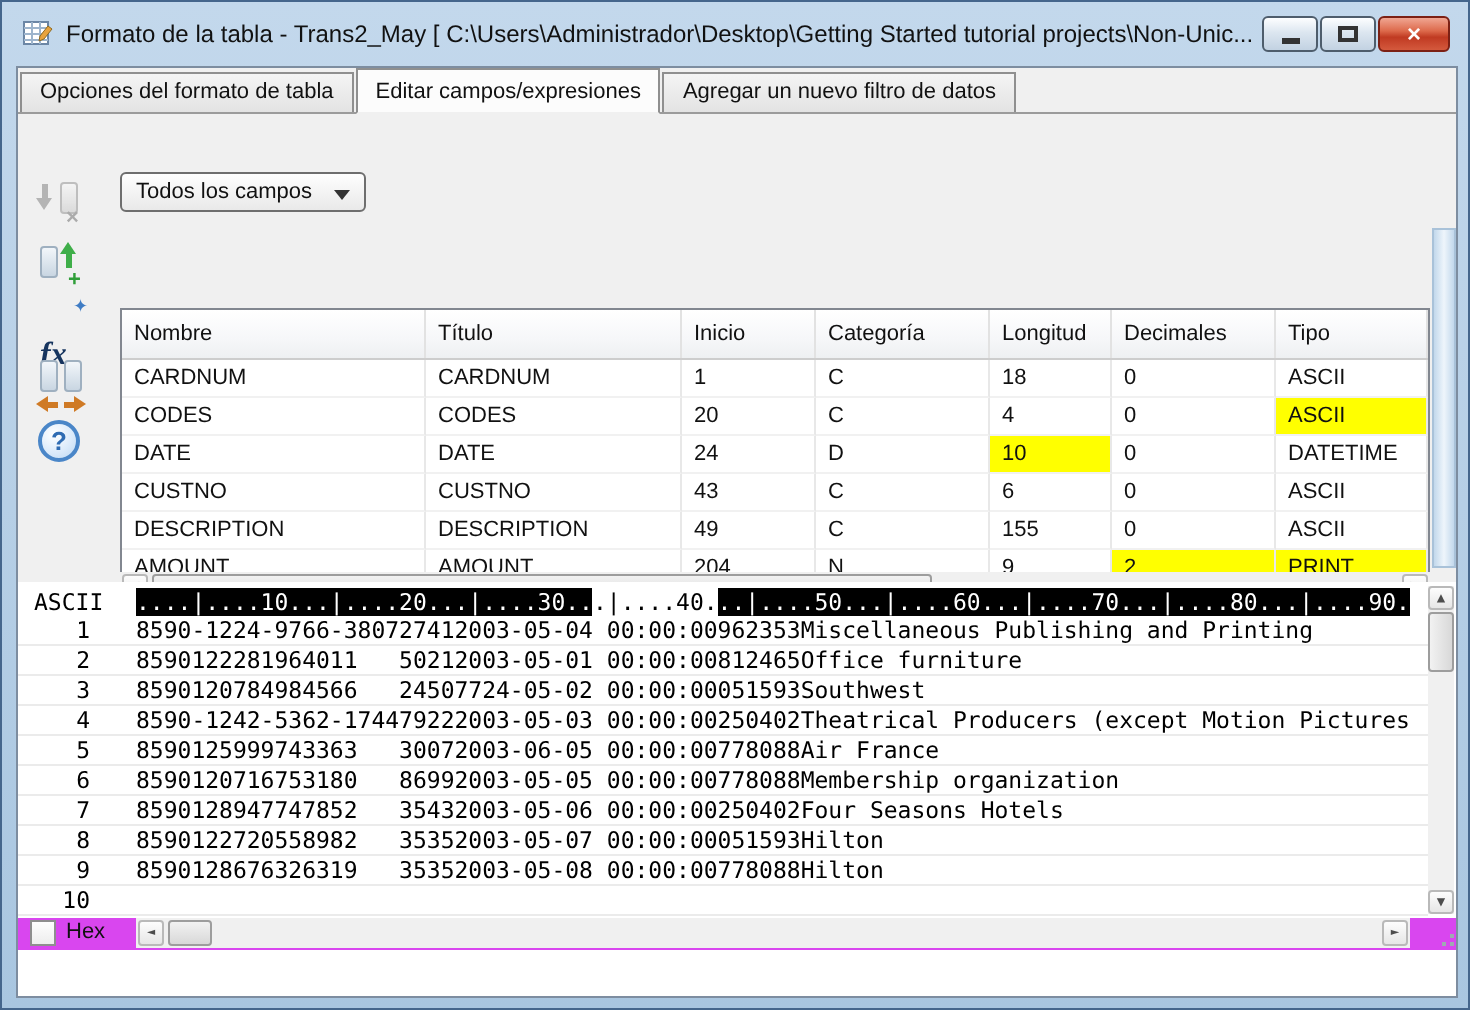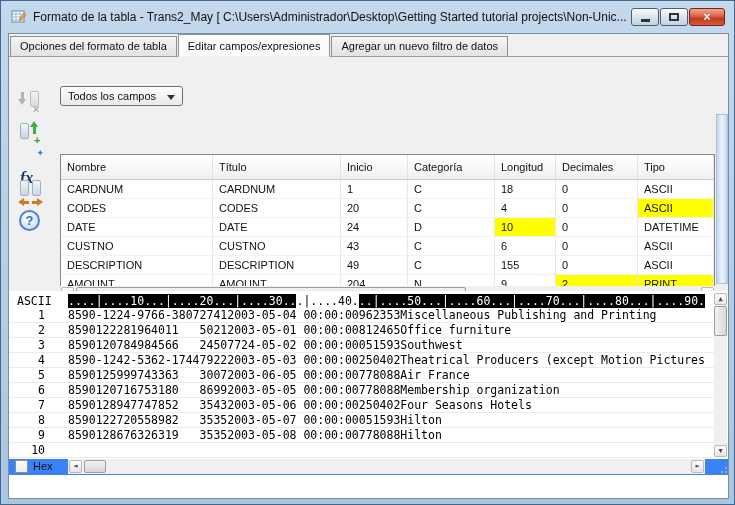--- a/index.html
+++ b/index.html
@@ -83,21 +83,21 @@
   
   .preview{position:absolute;left:0;top:257px;width:719px;height:207px;background:#fff;font-family:"DejaVu Sans Mono","Liberation Mono",monospace;font-size:11.5px;}
   .ruler{position:absolute;left:59px;top:3px;height:14px;line-height:14px;white-space:pre;}
   .ruler .inv{background:#000000;color:#fff;}
   .ruler .norm{background:#fff;color:#000;}
   .ascii-label{position:absolute;left:8px;top:3px;line-height:14px;color:#000;}
   .prows{position:absolute;left:0;top:17px;right:14px;}
   .prow{position:relative;height:15px;line-height:14px;border-bottom:1px solid #ebebeb;overflow:hidden;}
   .pnum{display:inline-block;width:36px;text-align:right;color:#000;}
   .ptext{position:absolute;left:59px;top:0;white-space:pre;color:#000;width:646px;overflow:hidden;}
-  .pbottom{position:absolute;left:0;top:168px;height:16px;right:0;background:#3b82f6;}
+  .pbottom{position:absolute;left:0;top:168px;height:16px;right:0;background:#d946ef;}
   .checkbox{position:absolute;left:6px;top:1px;width:13px;height:13px;border:1px solid #8e8e8e;background:linear-gradient(#fefefe,#ededed);}
   .hex-label{position:absolute;left:24px;top:1px;font-family:"Liberation Sans",sans-serif;font-size:11px;line-height:13px;color:#111;}
   .grip{position:absolute;right:1px;top:3px;width:11px;height:11px;}
   .grip i{position:absolute;width:2px;height:2px;background:#9fa9b2;}
 </style>
 </head>
 <body>
 
 <div class="window">
 

